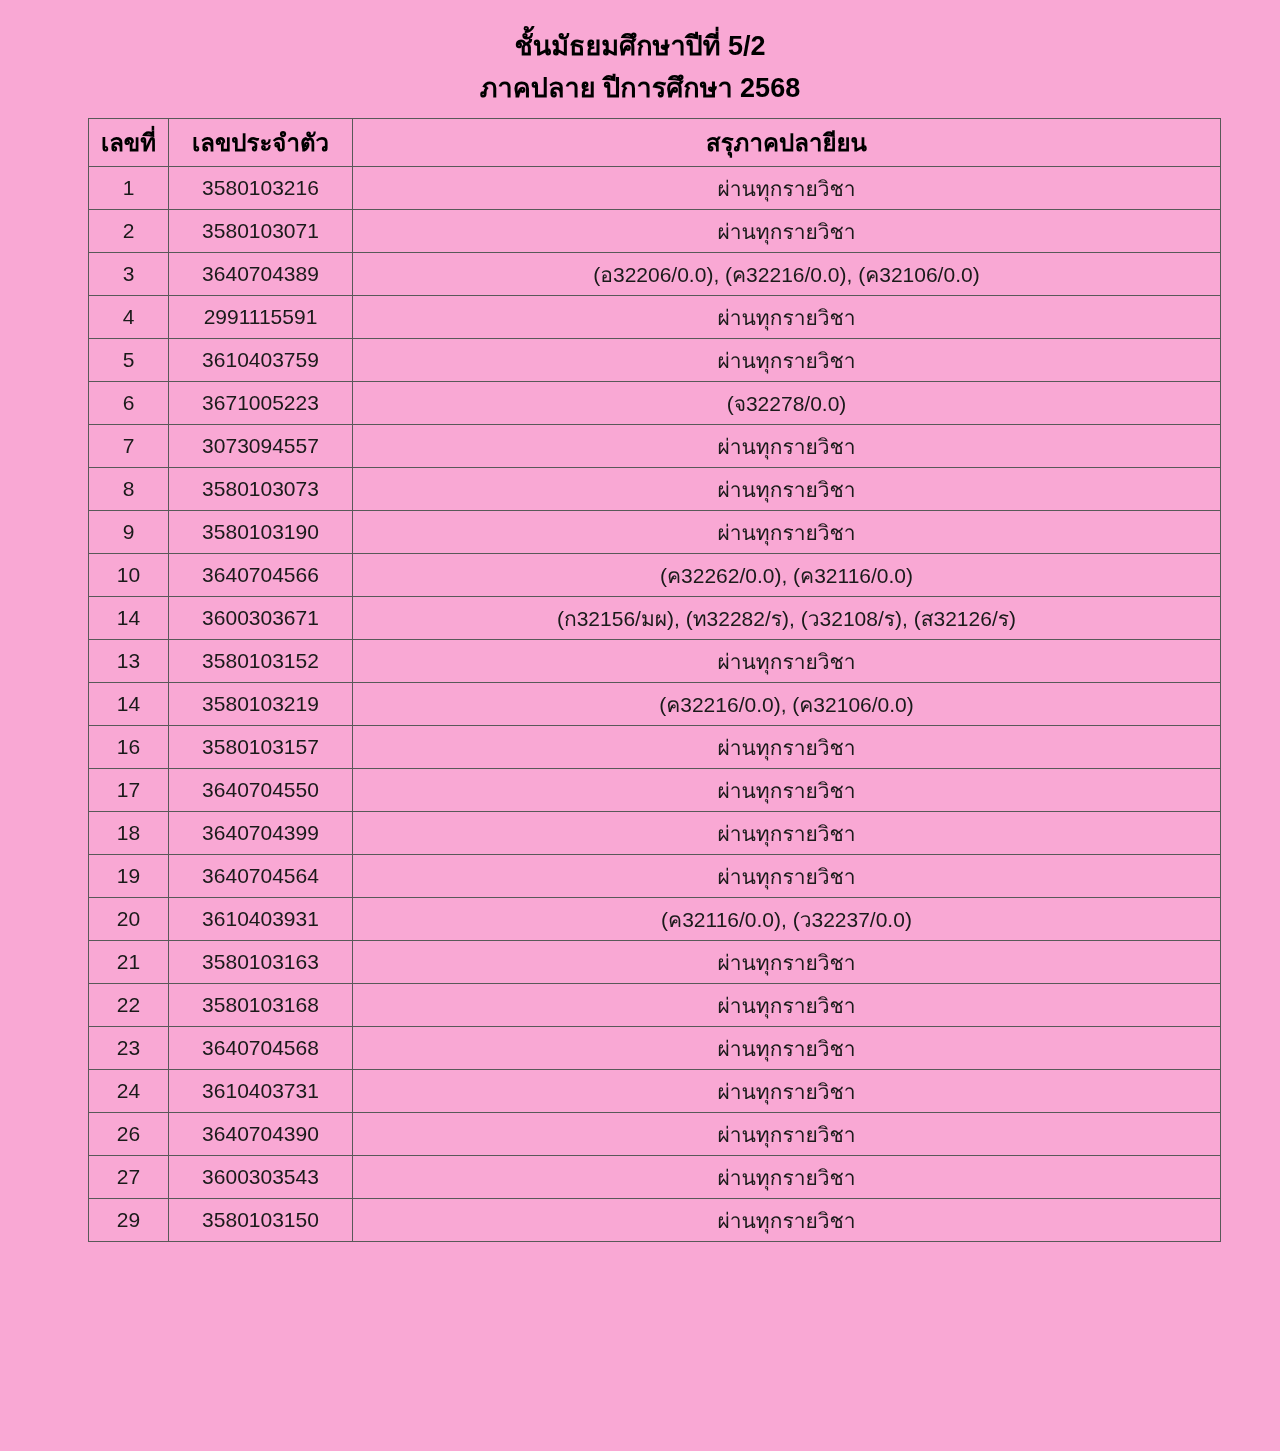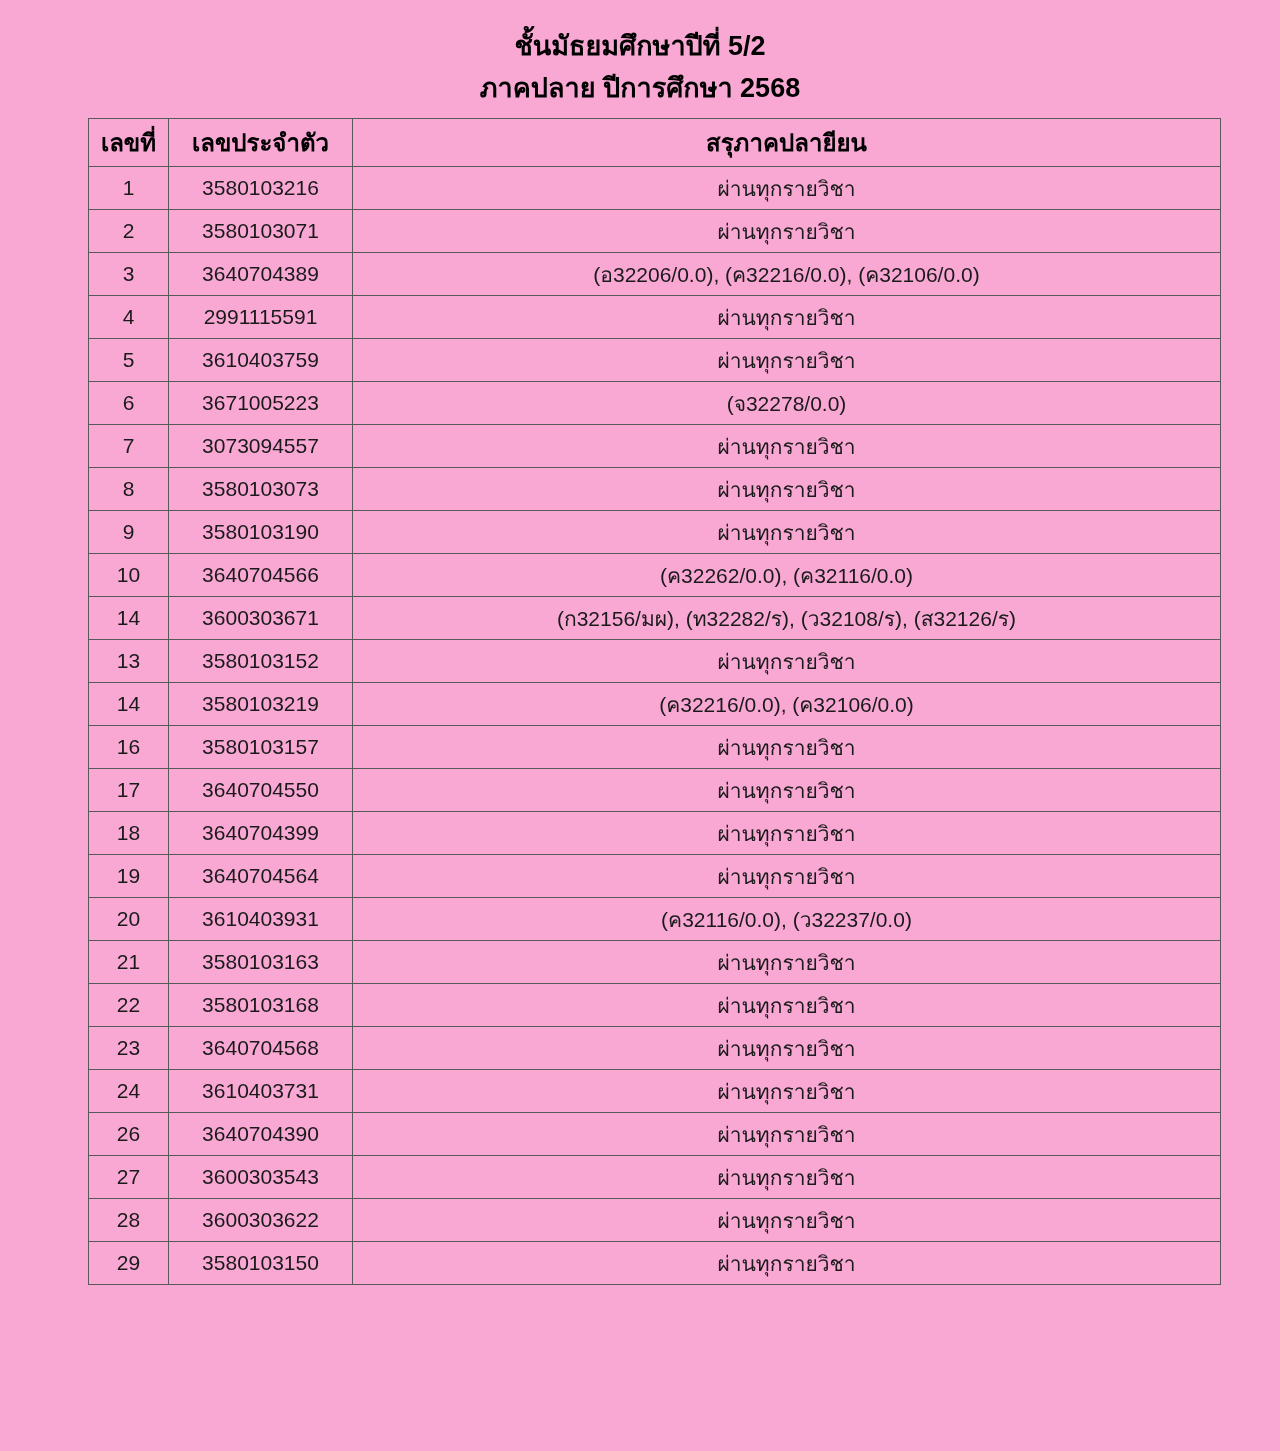--- a/index.html
+++ b/index.html
@@ -227,25 +227,20 @@
       <td>3640704390</td>
       <td>ผ่านทุกรายวิชา</td>
     </tr>
 
     <tr>
       <td>27</td>
       <td>3600303543</td>
       <td>ผ่านทุกรายวิชา</td>
     </tr>
 
-    <tr>
-      <td>28</td>
-      <td>3600303622</td>
-      <td>ผ่านทุกรายวิชา</td>
-    </tr>
 
     <tr>
       <td>29</td>
       <td>3580103150</td>
       <td>ผ่านทุกรายวิชา</td>
     </tr>
   </tbody>
   </table>
 
 </div>

